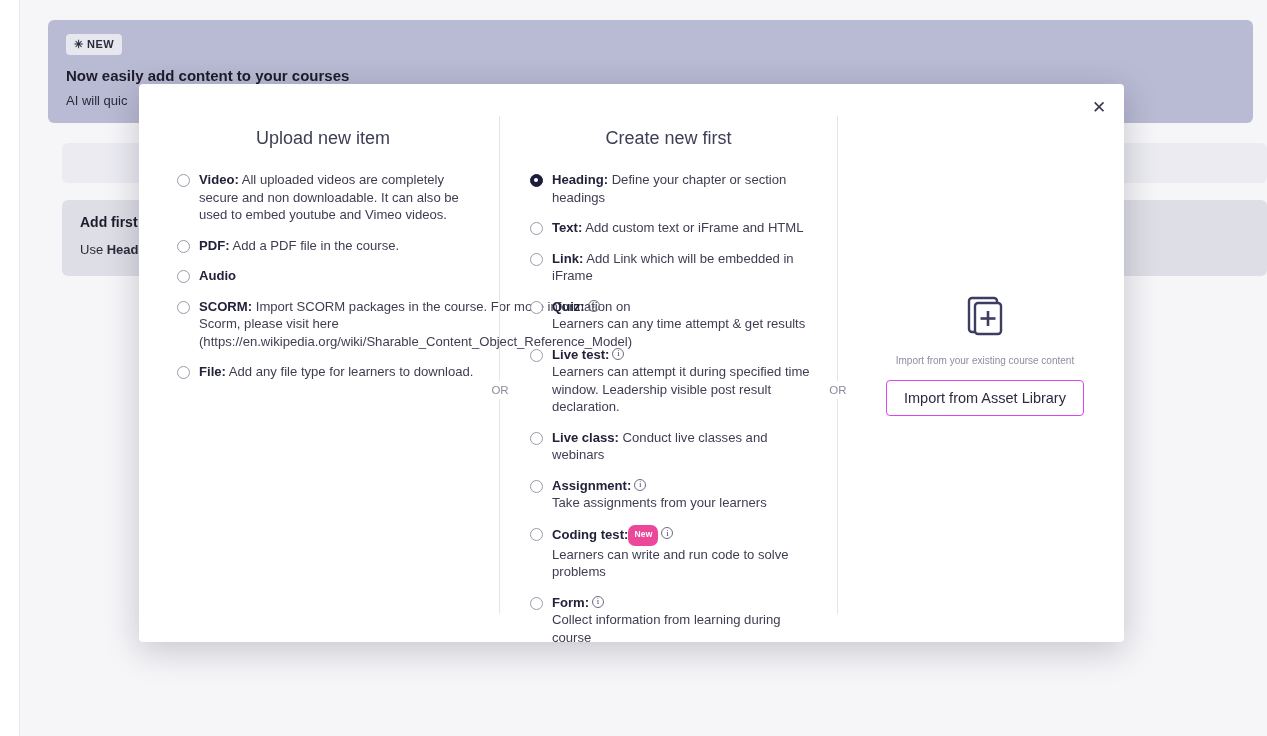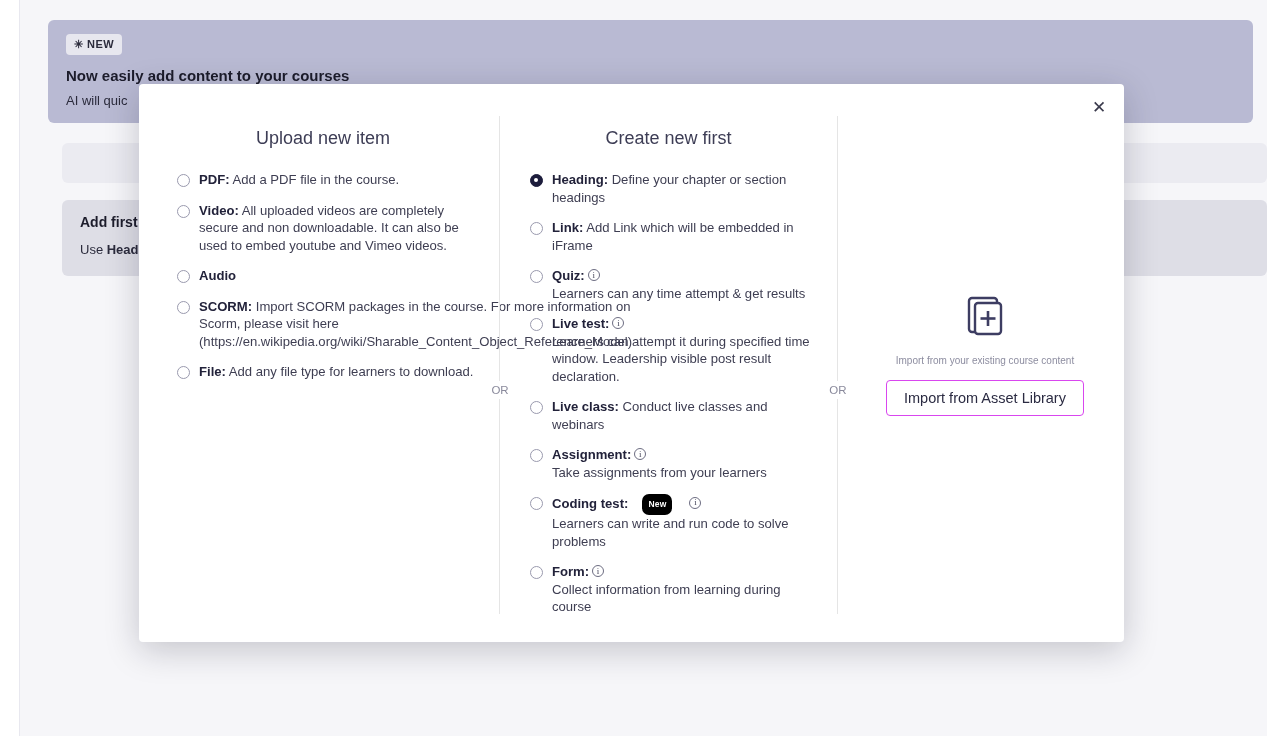--- a/index.html
+++ b/index.html
@@ -201,28 +201,28 @@
     position: absolute;
     left: 0; right: 0; top: -1.5px;
     text-align: center;
     font-size: 9px;
     font-family: "Liberation Serif", serif;
     color: #4a4a5e;
     line-height: 13px;
   }
   .pill-new {
     display: inline-block;
-    background: #000000;
+    background: #ec4899;
     color: #fff;
     font-size: 8.5px;
     font-weight: bold;
     border-radius: 7px;
     padding: 1.5px 6px 2px;
     vertical-align: 1px;
-    margin: 0 14px;
+    margin: 0 0;
     letter-spacing: .2px;
   }
   .import-wrap {
     display: flex;
     flex-direction: column;
     align-items: center;
     justify-content: center;
     height: 100%;
     padding-bottom: 60px;
   }
@@ -270,26 +270,26 @@
     <button class="modal-close">✕</button>
 
     <div class="cols">
 
       <div class="col col-upload">
         <h2 class="col-head">Upload new item</h2>
         <div class="opt-list">
 
           <label class="opt">
             <span class="radio"></span>
+            <span class="opt-text"><b>Video:</b><span> All uploaded videos are completely secure and non downloadable. It can also be used to embed youtube and Vimeo videos.</span></span>
+          </label>
+
+          <label class="opt">
+            <span class="radio"></span>
             <span class="opt-text"><b>PDF:</b><span> Add a PDF file in the course.</span></span>
-          </label>
-
-          <label class="opt">
-            <span class="radio"></span>
-            <span class="opt-text"><b>Video:</b><span> All uploaded videos are completely secure and non downloadable. It can also be used to embed youtube and Vimeo videos.</span></span>
           </label>
 
           <label class="opt">
             <span class="radio"></span>
             <span class="opt-text"><b>Audio</b></span>
           </label>
 
           <label class="opt">
             <span class="radio"></span>
             <span class="opt-text"><b>SCORM:</b><span> Import SCORM packages in the course. For more information on Scorm, please visit here (https://en.wikipedia.org/wiki/Sharable_Content_Object_Reference_Model)</span></span>
@@ -309,20 +309,24 @@
 
       <div class="col col-create">
         <h2 class="col-head">Create new first</h2>
         <div class="opt-list">
 
           <label class="opt">
             <span class="radio checked"></span>
             <span class="opt-text"><b>Heading:</b><span> Define your chapter or section headings</span></span>
           </label>
 
+          <label class="opt">
+            <span class="radio"></span>
+            <span class="opt-text"><b>Text:</b><span> Add custom text or iFrame and HTML</span></span>
+          </label>
 
           <label class="opt">
             <span class="radio"></span>
             <span class="opt-text"><b>Link:</b><span> Add Link which will be embedded in iFrame</span></span>
           </label>
 
           <label class="opt">
             <span class="radio"></span>
             <span class="opt-text"><b>Quiz:</b><span class="info-icon"></span><br><span>Learners can any time attempt &amp; get results</span></span>
           </label>

